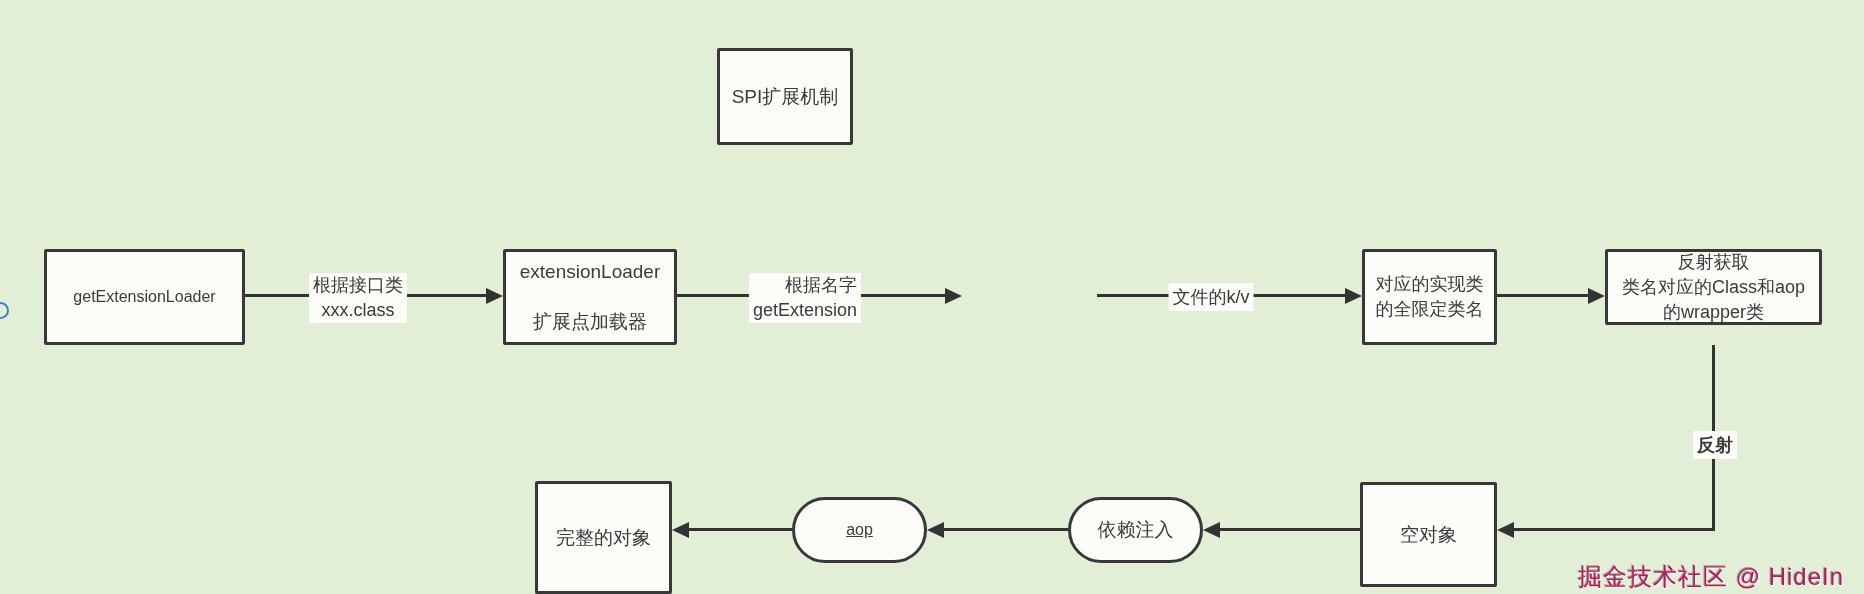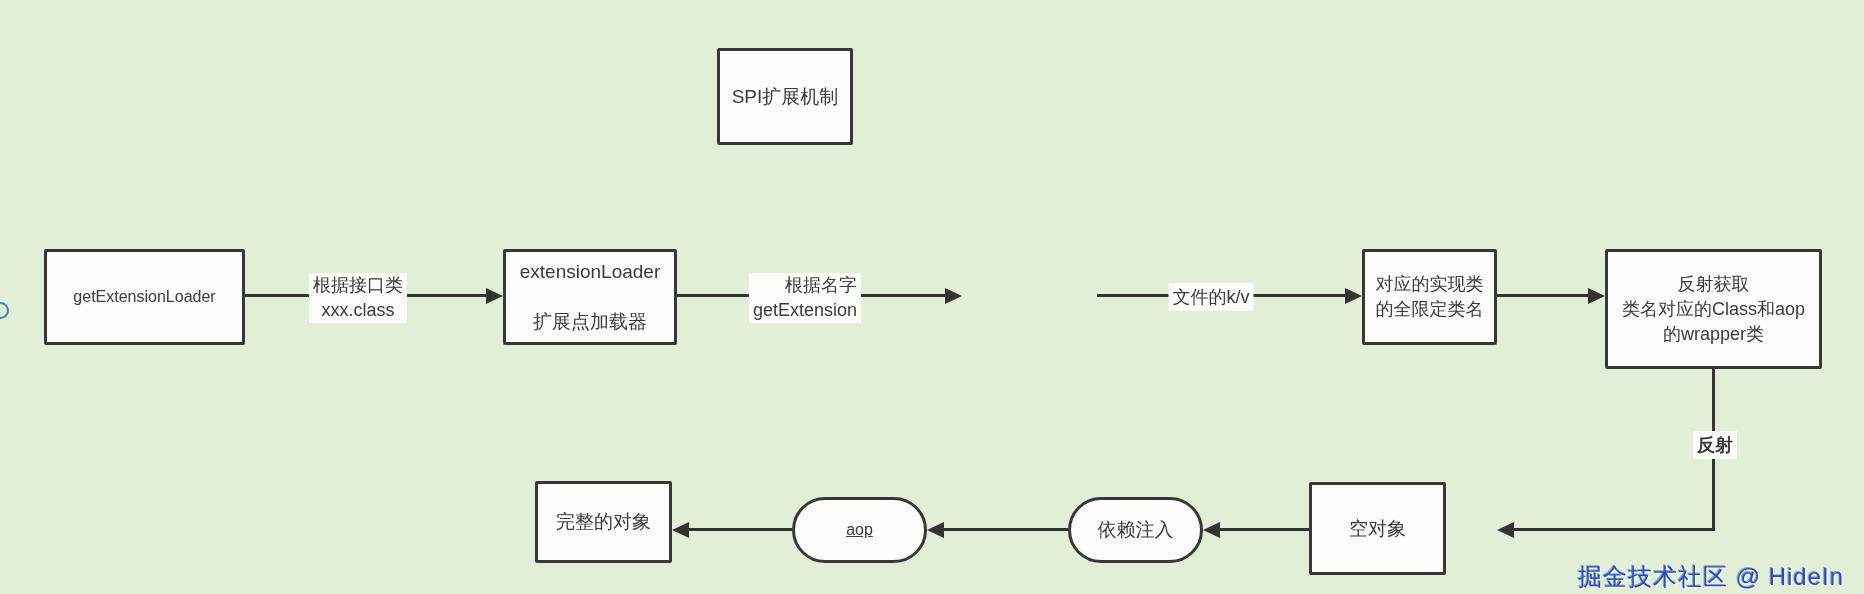--- a/index.html
+++ b/index.html
@@ -59,21 +59,21 @@
     white-space: nowrap;
     z-index: 3;
   }
   .edge-label span { display: block; }
   .watermark {
     position: absolute;
     left: 1578px;
     top: 546px;
     font-size: 24px;
     letter-spacing: 1px;
-    color: #1d4ed8;
+    color: #be185d;
     text-shadow: -1px -1px 0 #9aa195, 1px 1px 1px #ffffff;
     z-index: 4;
     white-space: nowrap;
   }
   .handle-ring {
     position: absolute;
     left: -8px; top: 287px;
     width: 13px; height: 13px;
     border: 2px solid #3d85c6;
     border-radius: 50%;
@@ -109,39 +109,39 @@
     <span>extensionLoader</span>
     <span>扩展点加载器</span>
   </div>
 
 
   <div class="node fs18" style="left:1362px; top:234px; width:135px; height:96px;">
     <span>对应的实现类</span>
     <span>的全限定类名</span>
   </div>
 
-  <div class="node fs18" style="left:1605px; top:234px; width:217px; height:120px;">
+  <div class="node fs18" style="left:1605px; top:234px; width:217px; height:76px;">
     <span>反射获取</span>
     <span>类名对应的Class和aop</span>
     <span>的wrapper类</span>
   </div>
 
-  <div class="node" style="left:1309px; top:467px; width:137px; height:93px;">
+  <div class="node" style="left:1360px; top:467px; width:137px; height:105px;">
     <span>空对象</span>
   </div>
 
   <div class="node stadium" style="left:1068px; top:482px; width:135px; height:66px;">
     <span>依赖注入</span>
   </div>
 
   <div class="node stadium fs20" style="left:792px; top:482px; width:135px; height:66px;text-decoration:underline;">
     <span>aop</span>
   </div>
 
-  <div class="node" style="left:535px; top:466px; width:137px; height:82px;">
+  <div class="node" style="left:535px; top:466px; width:137px; height:113px;">
     <span>完整的对象</span>
   </div>
 
   <div class="hline" style="left:245px; top:279px; width:242px;"></div>
   <div class="arr-r" style="left:486px; top:273px;"></div>
 
   <div class="hline" style="left:677px; top:279px; width:268px;"></div>
   <div class="arr-r" style="left:945px; top:273px;"></div>
 
   <div class="hline" style="left:1097px; top:279px; width:248px;"></div>

